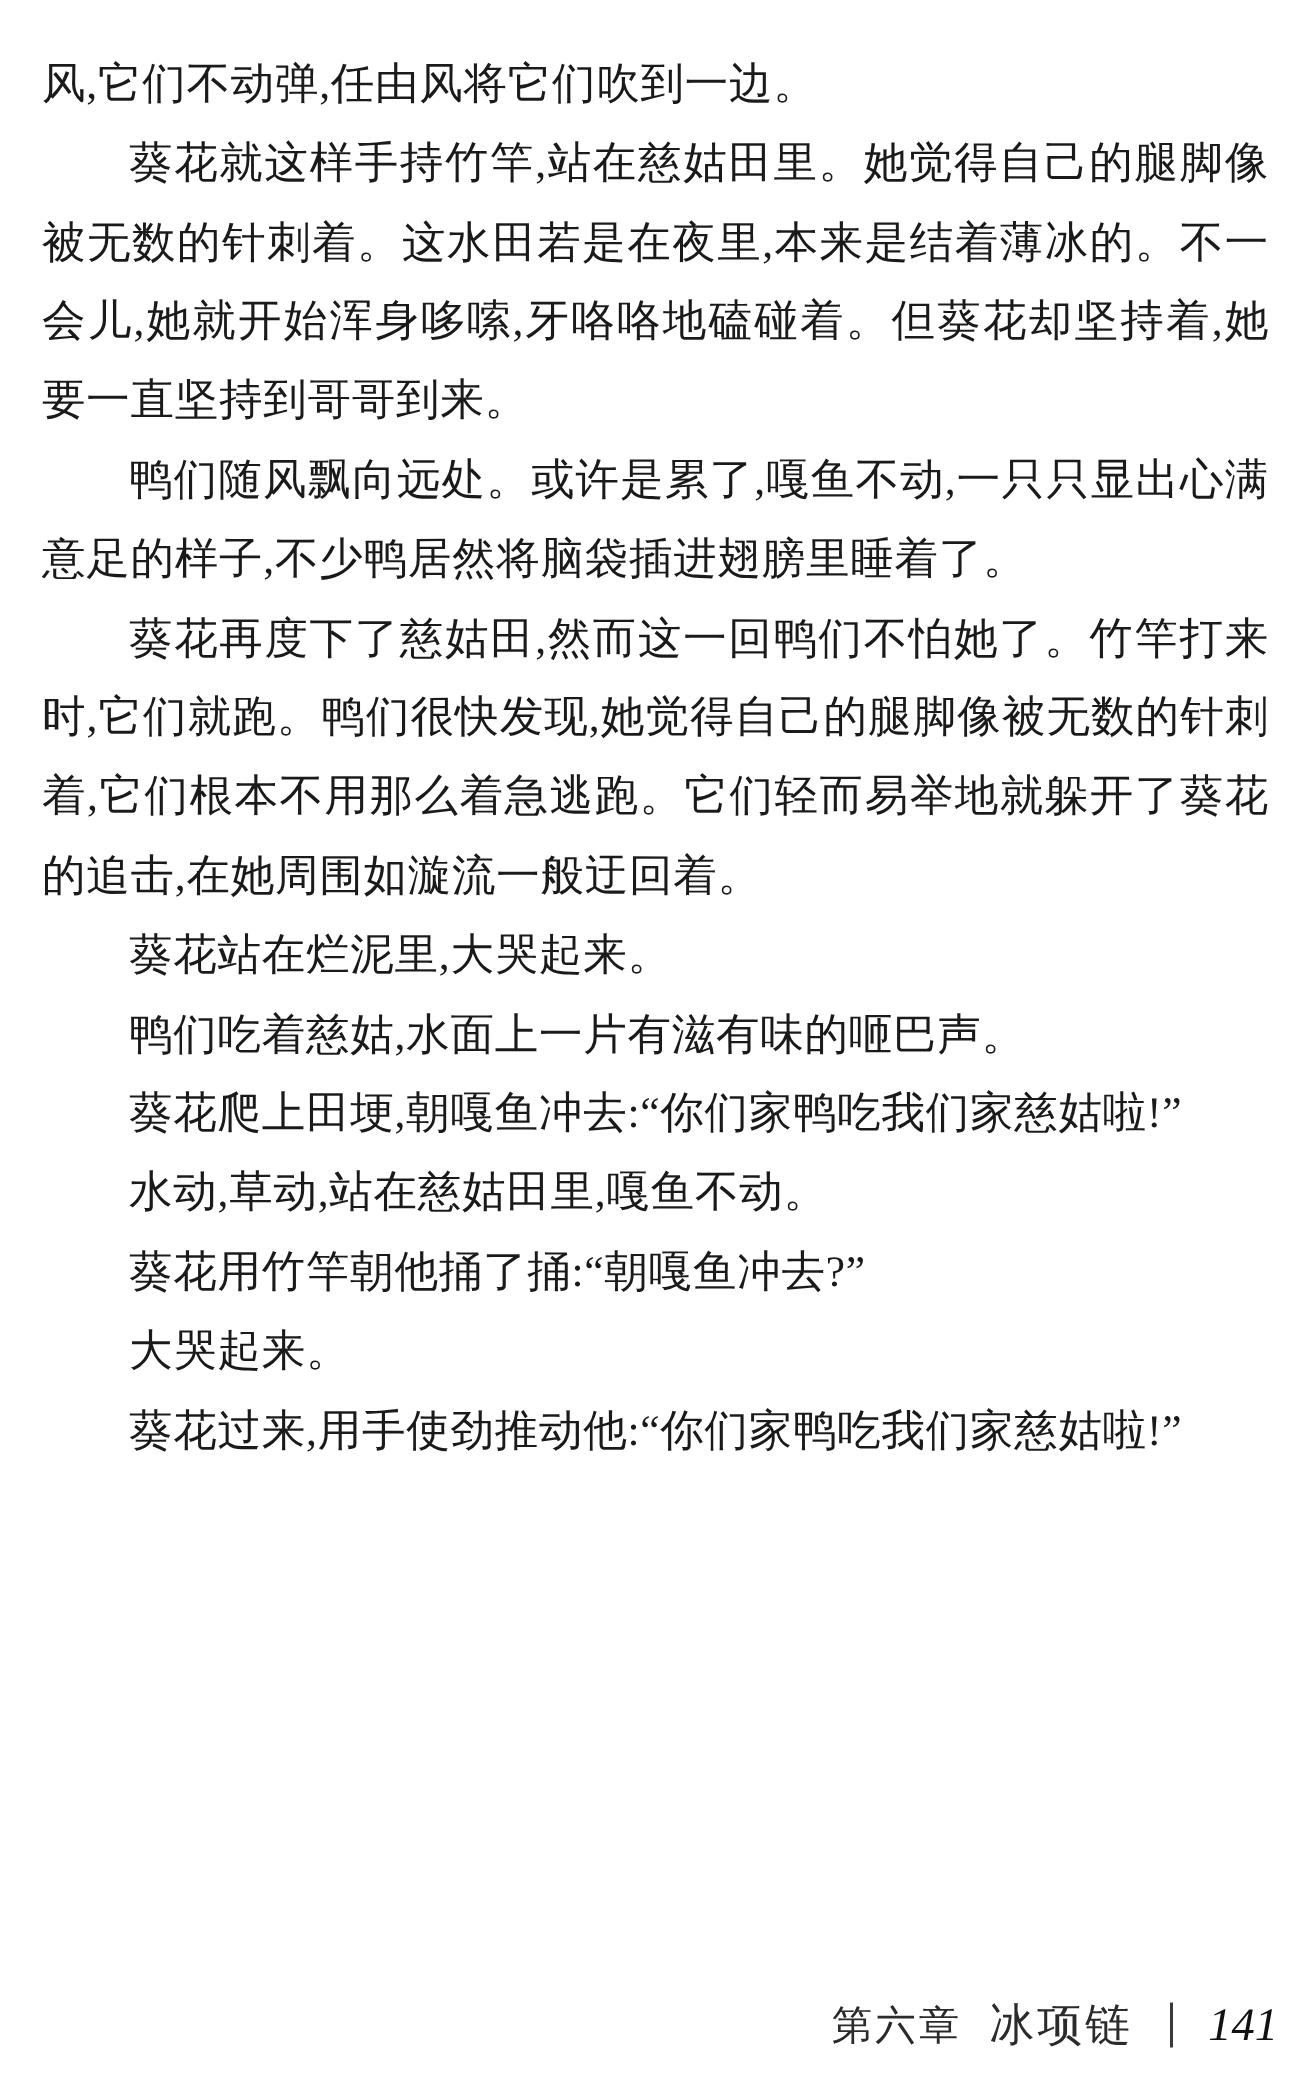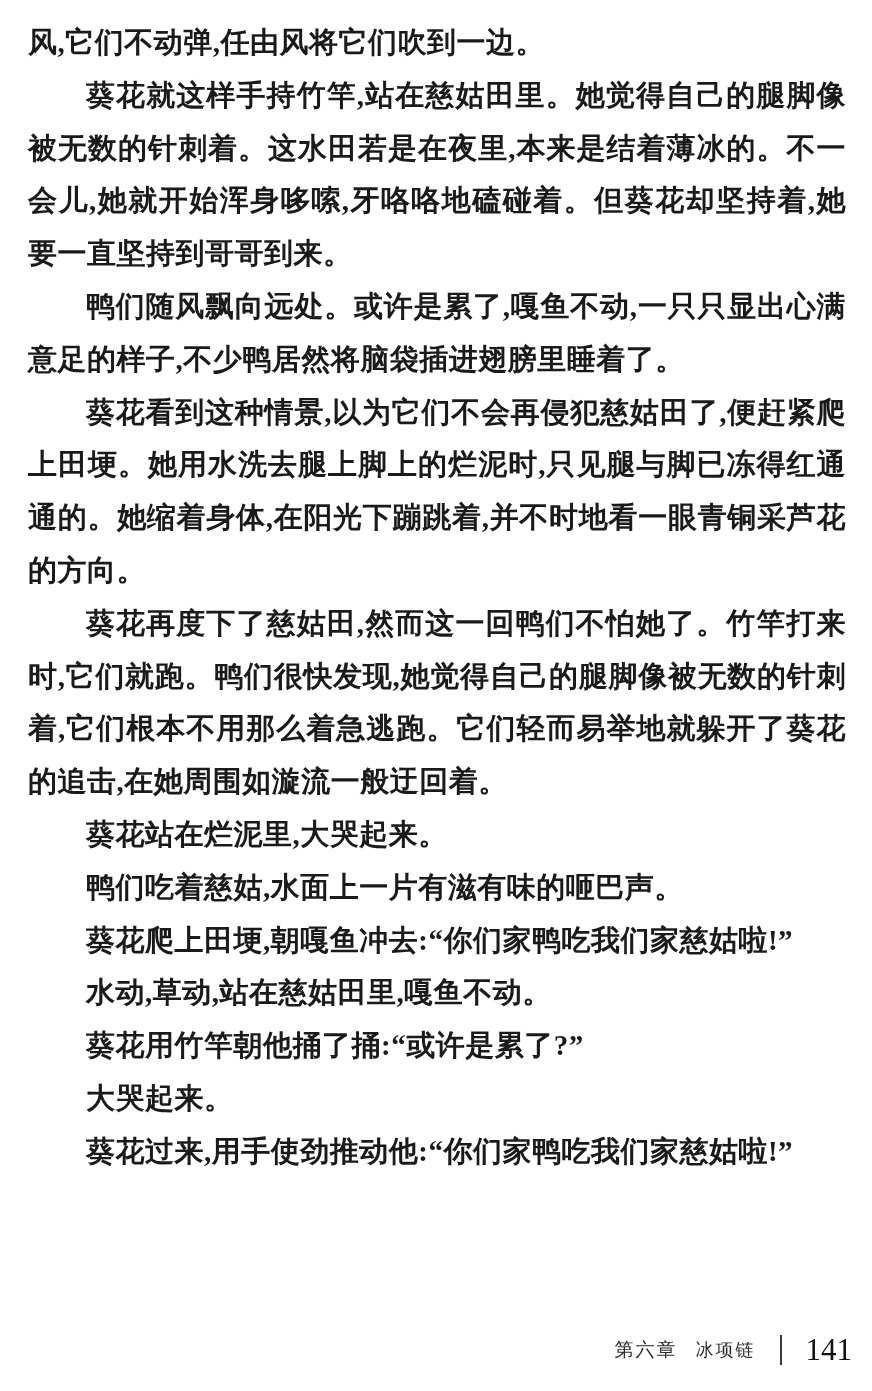--- a/index.html
+++ b/index.html
@@ -15,84 +15,83 @@
     font-family: "Liberation Serif", "DejaVu Serif", serif;
   }
   .page {
     position: absolute;
     inset: 0;
     background: #ffffff;
   }
   .body-text {
     position: absolute;
     left: 28px;
-    top: 16px;
+    top: 30px;
     width: 818px;
     font-size: 29px;
     line-height: 52.8px;
     color: #1a1a1a;
     text-align: justify;
     text-justify: inter-ideograph;
     letter-spacing: 0.5px;
-    font-weight: bold;
   }
   .para {
     margin: 0;
     padding: 0;
   }
   .para.indent {
     text-indent: 2em;
   }
   .page-footer {
     position: absolute;
     top: 1330px;
     right: 20px;
     height: 40px;
     display: flex;
     align-items: center;
     color: #2b2b2b;
   }
   .footer-chapter {
-    font-size: 19px;
+    font-size: 27px;
     letter-spacing: 2px;
     margin-right: 18px;
   }
   .footer-title {
-    font-size: 18px;
+    font-size: 30px;
     letter-spacing: 2px;
     margin-right: 24px;
   }
   .footer-bar {
     width: 2px;
     height: 30px;
     background: #3a3a3a;
     margin-right: 24px;
   }
   .footer-pagenum {
     font-size: 31px;
+    font-style: italic;
     color: #111111;
     font-family: "Liberation Serif", "DejaVu Serif", serif;
   }
 </style>
 </head>
 <body>
 
 <div class="page">
 
   <main class="body-text" id="paragraphs">
       <p class="para">风,它们不动弹,任由风将它们吹到一边。</p>
       <p class="para indent">葵花就这样手持竹竿,站在慈姑田里。她觉得自己的腿脚像被无数的针刺着。这水田若是在夜里,本来是结着薄冰的。不一会儿,她就开始浑身哆嗦,牙咯咯地磕碰着。但葵花却坚持着,她要一直坚持到哥哥到来。</p>
       <p class="para indent">鸭们随风飘向远处。或许是累了,嘎鱼不动,一只只显出心满意足的样子,不少鸭居然将脑袋插进翅膀里睡着了。</p>
-      <p class="para indent">葵花看到这种情景,以为它们不会再侵犯慈姑田了,便赶紧爬上田埂。她用水洗去腿上脚上的烂泥时,只见腿与脚已冻得红通通的。她缩着身体,在阳光下蹦跳着,并不时地看一眼青铜采芦花的方向。</p>
       <p class="para indent">葵花再度下了慈姑田,然而这一回鸭们不怕她了。竹竿打来时,它们就跑。鸭们很快发现,她觉得自己的腿脚像被无数的针刺着,它们根本不用那么着急逃跑。它们轻而易举地就躲开了葵花的追击,在她周围如漩流一般迂回着。</p>
       <p class="para indent">葵花站在烂泥里,大哭起来。</p>
       <p class="para indent">鸭们吃着慈姑,水面上一片有滋有味的咂巴声。</p>
       <p class="para indent">葵花爬上田埂,朝嘎鱼冲去:“你们家鸭吃我们家慈姑啦!”</p>
       <p class="para indent">水动,草动,站在慈姑田里,嘎鱼不动。</p>
-      <p class="para indent">葵花用竹竿朝他捅了捅:“或许是累了?”</p>
+      <p class="para indent">葵花用竹竿朝他捅了捅:“朝嘎鱼冲去?”</p>
       <p class="para indent">大哭起来。</p>
       <p class="para indent">葵花过来,用手使劲推动他:“你们家鸭吃我们家慈姑啦!”</p>
     </main>
 
   <footer class="page-footer">
     <span class="footer-chapter">第六章</span>
     <span class="footer-title">冰项链</span>
     <span class="footer-bar"></span>
     <span class="footer-pagenum">141</span>
   </footer>

